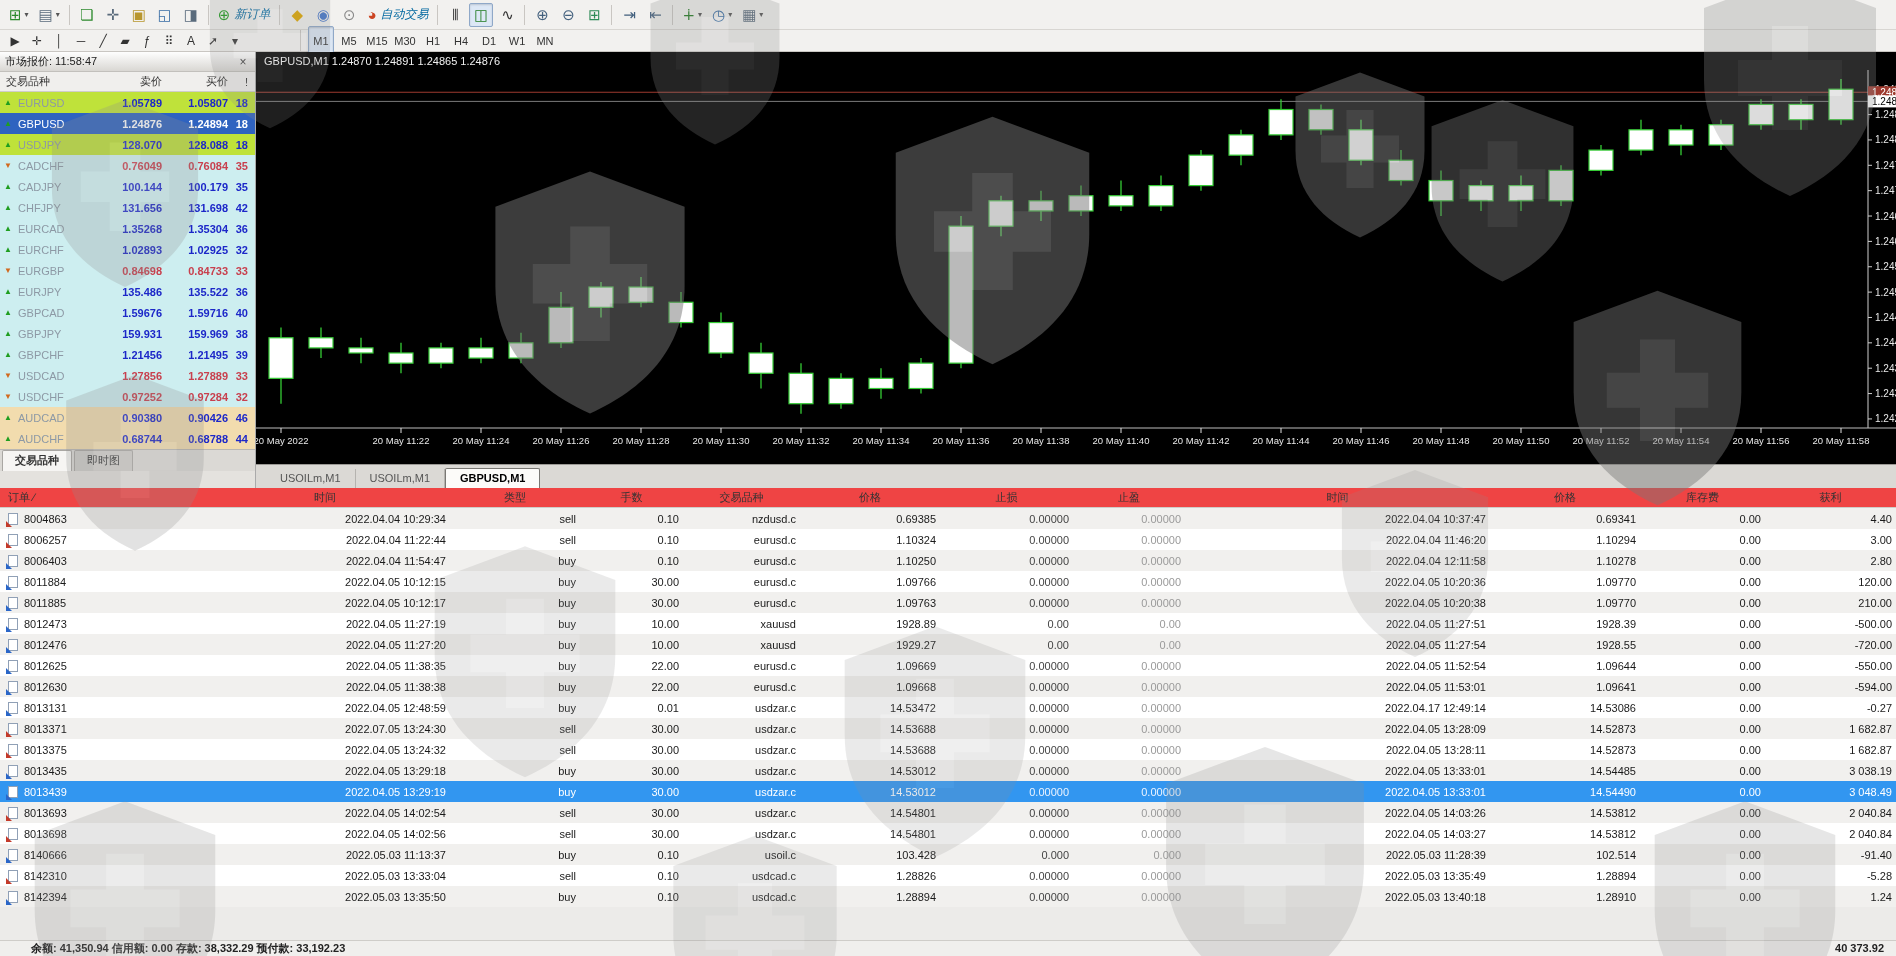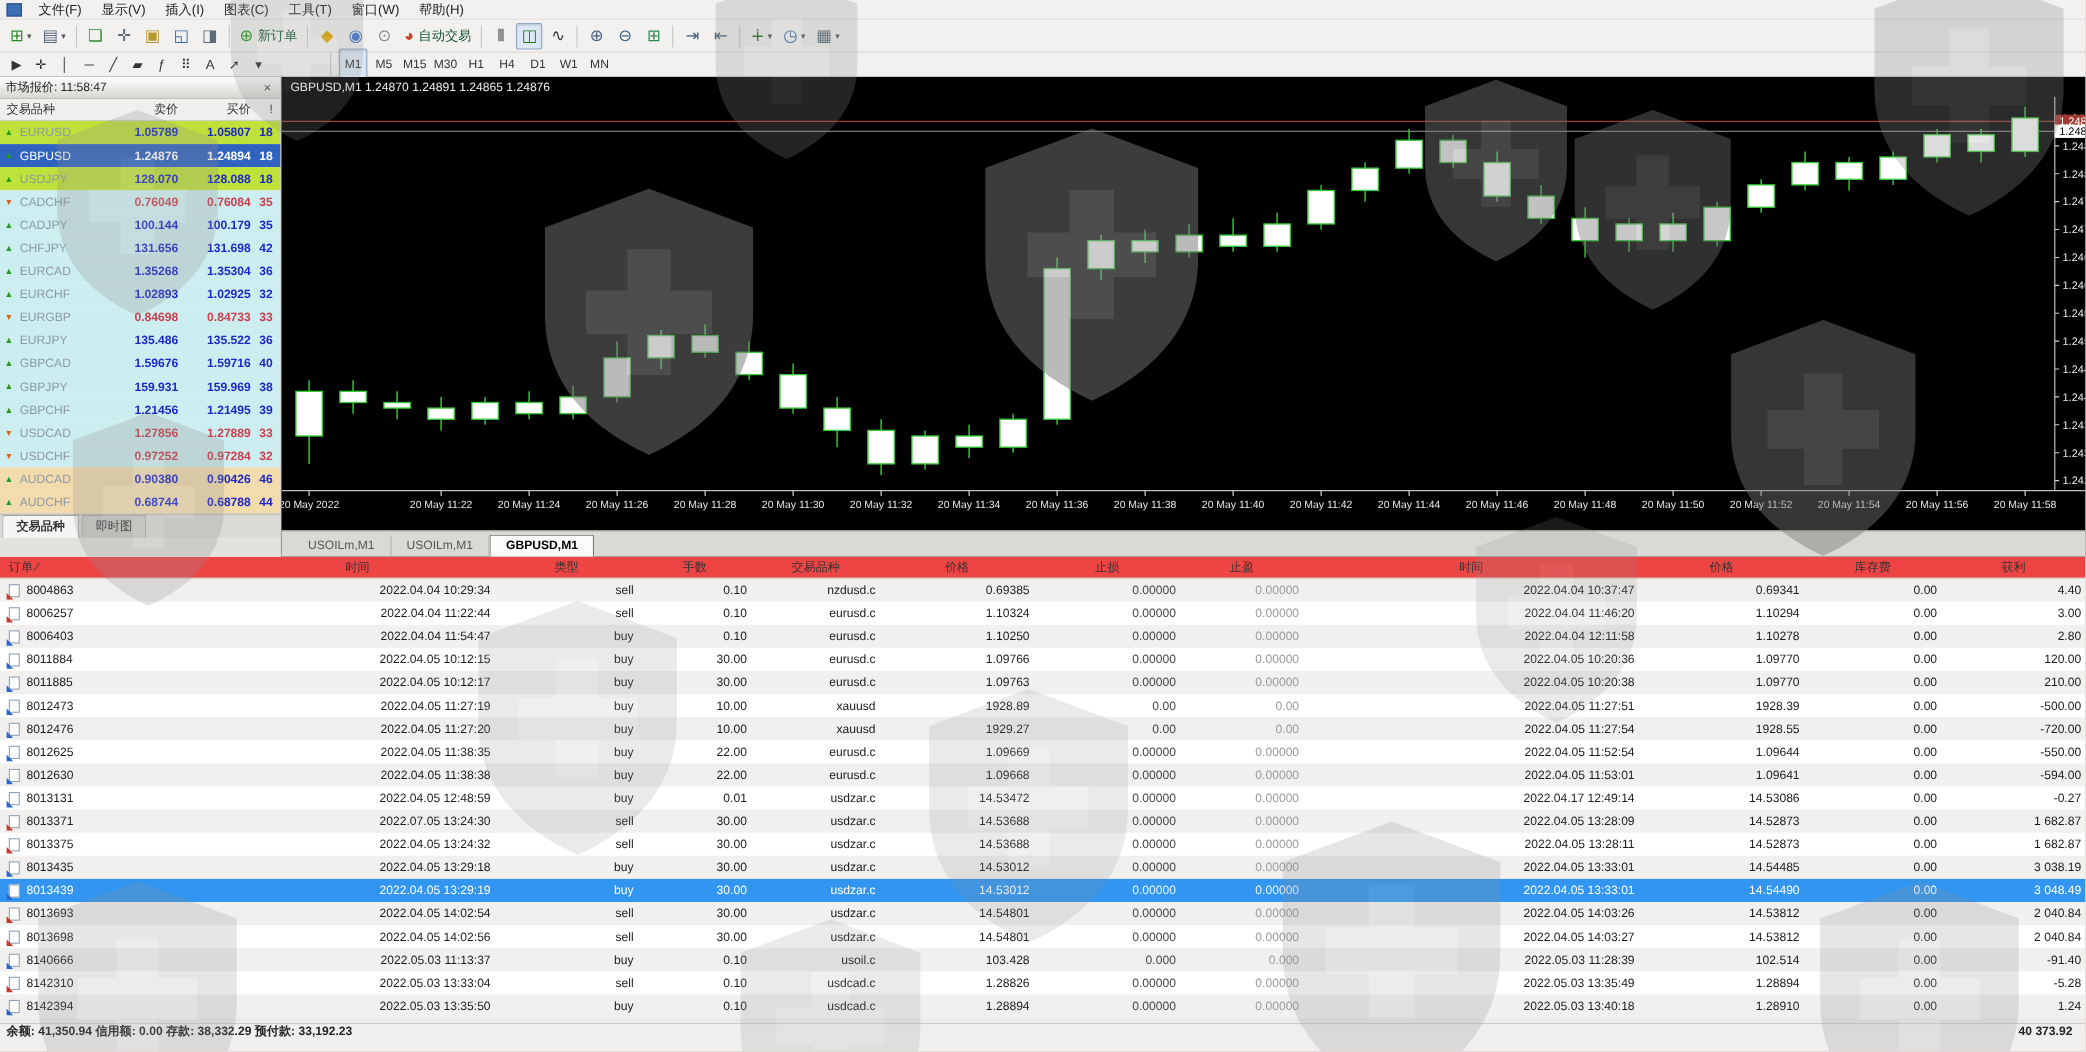--- a/index.html
+++ b/index.html
@@ -12,21 +12,21 @@
     display:flex; align-items:center; padding:0 8px; font-size:12px; }
   .menubar { height:18px; background:#f2f1ef; display:flex; align-items:center; border-bottom:1px solid #e0dedb; }
   .menubar .appicon { width:14px; height:12px; margin:0 6px; background:#3d6fb4; border:1px solid #28508a; }
   .menu-item { padding:0 9px; color:#222; height:18px; line-height:18px; cursor:default; }
 
   .toolbar { height:30px; background:#f2f1ef; border-bottom:1px solid #d8d6d2; display:flex; align-items:center; padding:0 4px; }
   .tbtn { height:24px; min-width:24px; display:flex; align-items:center; justify-content:center;
     border:1px solid transparent; border-radius:2px; margin:0 1px; padding:0 3px; color:#444; cursor:default; }
   .tbtn.active { border-color:#8fa8c8; background:#dde8f6; box-shadow:inset 0 1px 2px rgba(0,0,0,.15); }
   .tbtn .g { font-size:15px; line-height:15px; }
-  .tbtn .lbl { margin-left:4px; font-size:12px; color:#14532d; }
+  .tbtn .lbl { margin-left:4px; font-size:12px; color:#0369a1;font-style:italic; }
   .tbtn .dd { font-size:8px; color:#555; margin-left:3px; }
   .tsep { width:1px; height:20px; background:#c9c6c2; margin:0 4px; }
 
   .toolbar2 { height:22px; background:#f2f1ef; border-bottom:1px solid #c9c6c2; display:flex; align-items:center; }
   .draw-group { display:flex; align-items:center; width:300px; padding-left:4px; }
   .dbtn { width:22px; height:19px; display:flex; align-items:center; justify-content:center;
     color:#333; font-size:12px; border:1px solid transparent; border-radius:2px; }
   .tf-group { display:flex; align-items:center; border-left:1px solid #c9c6c2; padding-left:6px; height:22px; }
   .tfbtn { min-width:26px; height:29px; margin:0 1px; display:flex; align-items:center; justify-content:center;
     font-size:11px; color:#333; border:1px solid transparent; border-radius:2px; }
@@ -81,48 +81,36 @@
   .c-id { text-align:right; display:flex; align-items:center; }
   .c-tp { color:#9a9a9a; } .c-sl { color:#444; }
   .oicon { width:10px; height:12px; background:#fff; border:1px solid #90a0b6; display:inline-block;
     position:relative; margin:0 6px 0 8px; flex:none; }
   .oicon::after { content:""; position:absolute; left:-3px; bottom:-3px; width:0; height:0;
     border-left:6px solid transparent; border-bottom:6px solid transparent; }
   .oicon.buy::after  { border-bottom-color:#2a66c8; border-left:none; border-right:6px solid transparent; }
   .oicon.sell::after { border-bottom-color:#c43a2a; border-left:none; border-right:6px solid transparent; }
 
   
-  .statusbar { position:absolute; left:0; right:0; bottom:0; height:26px; background:#f0efed;
-    border-top:1px solid #cfcdc9; overflow:hidden; font-size:11px; color:#222; }
+  .statusbar { position:absolute; left:0; right:0; bottom:0; height:16px; background:#f0efed;
+    border-top:1px solid #cfcdc9; overflow:hidden; font-size:11px; color:#222;padding-left:25px; }
   .statusbar .inner { display:flex; line-height:15px; padding:0 6px; font-weight:bold; }
   .statusbar .right { margin-left:auto; padding-right:6px; }
 
   
   .shield { position:absolute; pointer-events:none; z-index:40; }
 
   svg text { font-family:"Liberation Sans","DejaVu Sans",sans-serif; }
 </style>
 </head>
 <body>
 
 <div id="app">
 
 
-  <div class="menubar">
-    <span class="appicon"></span>
-    <span id="menus" style="display: flex;">
-        <span class="menu-item">文件(F)</span>
-        <span class="menu-item">显示(V)</span>
-        <span class="menu-item">插入(I)</span>
-        <span class="menu-item">图表(C)</span>
-        <span class="menu-item">工具(T)</span>
-        <span class="menu-item">窗口(W)</span>
-        <span class="menu-item">帮助(H)</span>
-      </span>
-  </div>
 
   <div class="toolbar" id="toolbar1">
       <div class="tbtn">
         <span class="g" style="color: rgb(46, 139, 46);">⊞</span>
         <span class="dd">▾</span>
       </div>
       <div class="tbtn">
         <span class="g" style="color: rgb(90, 107, 124);">▤</span>
         <span class="dd">▾</span>
       </div>

